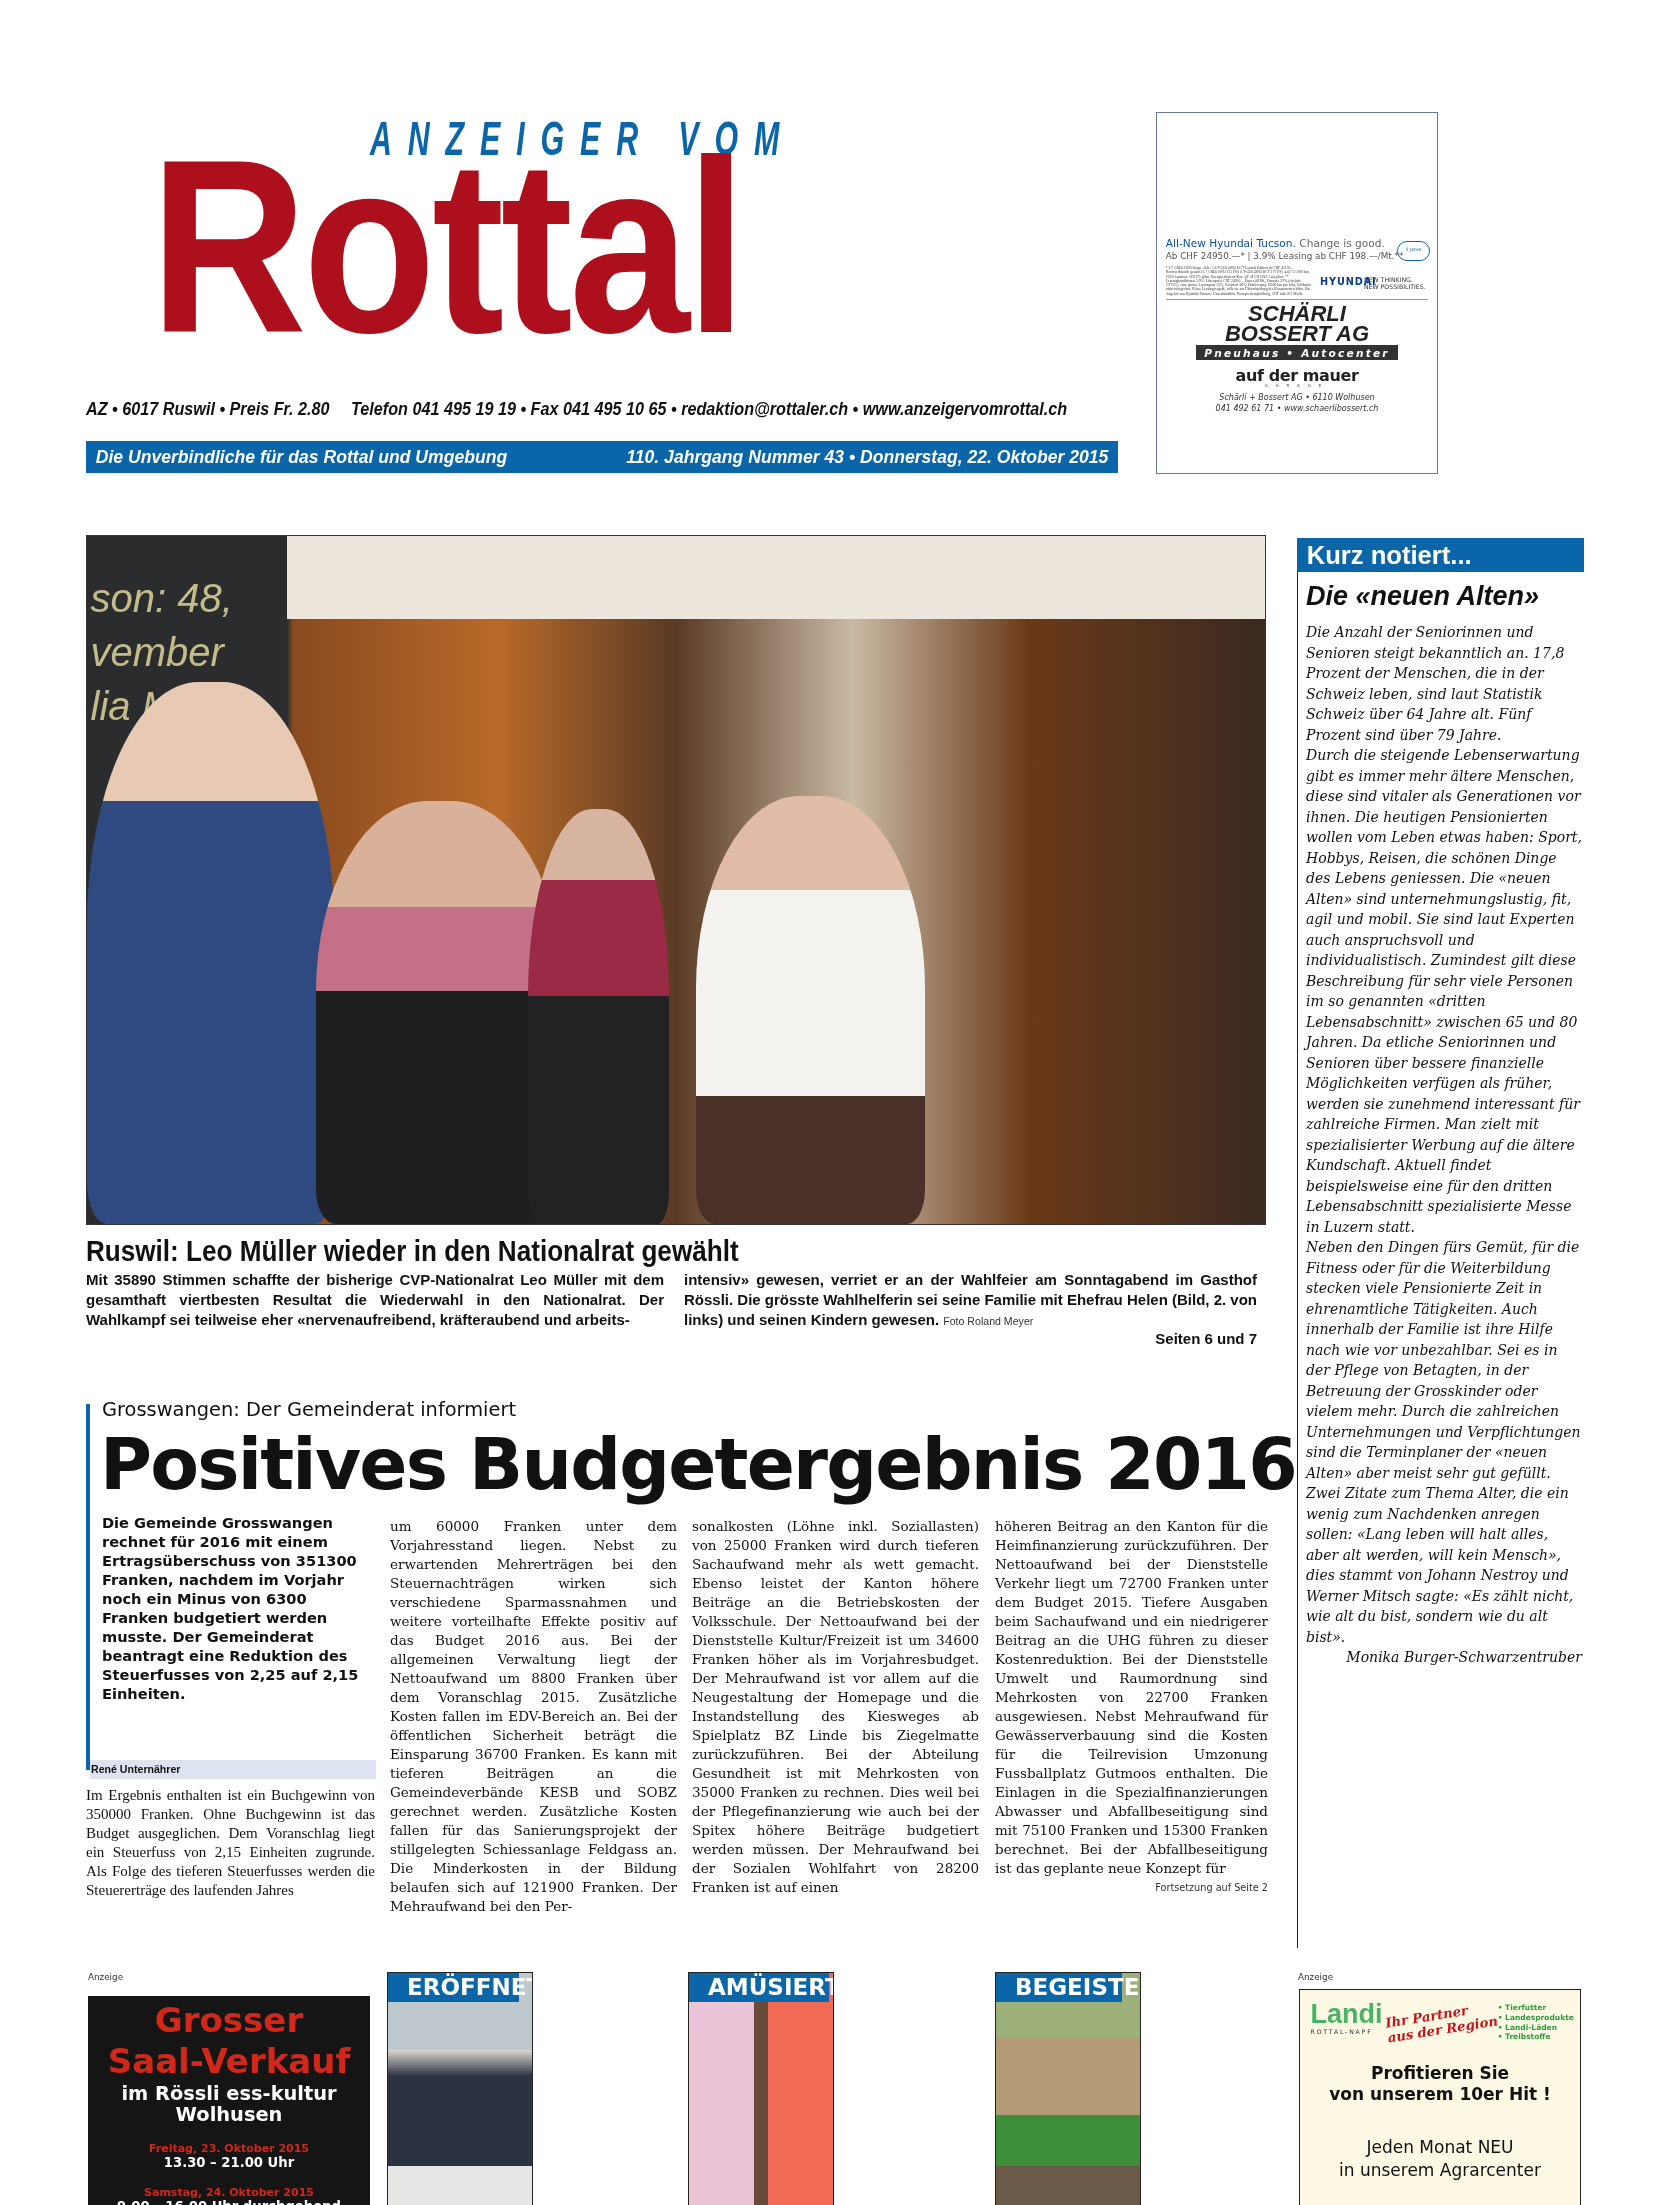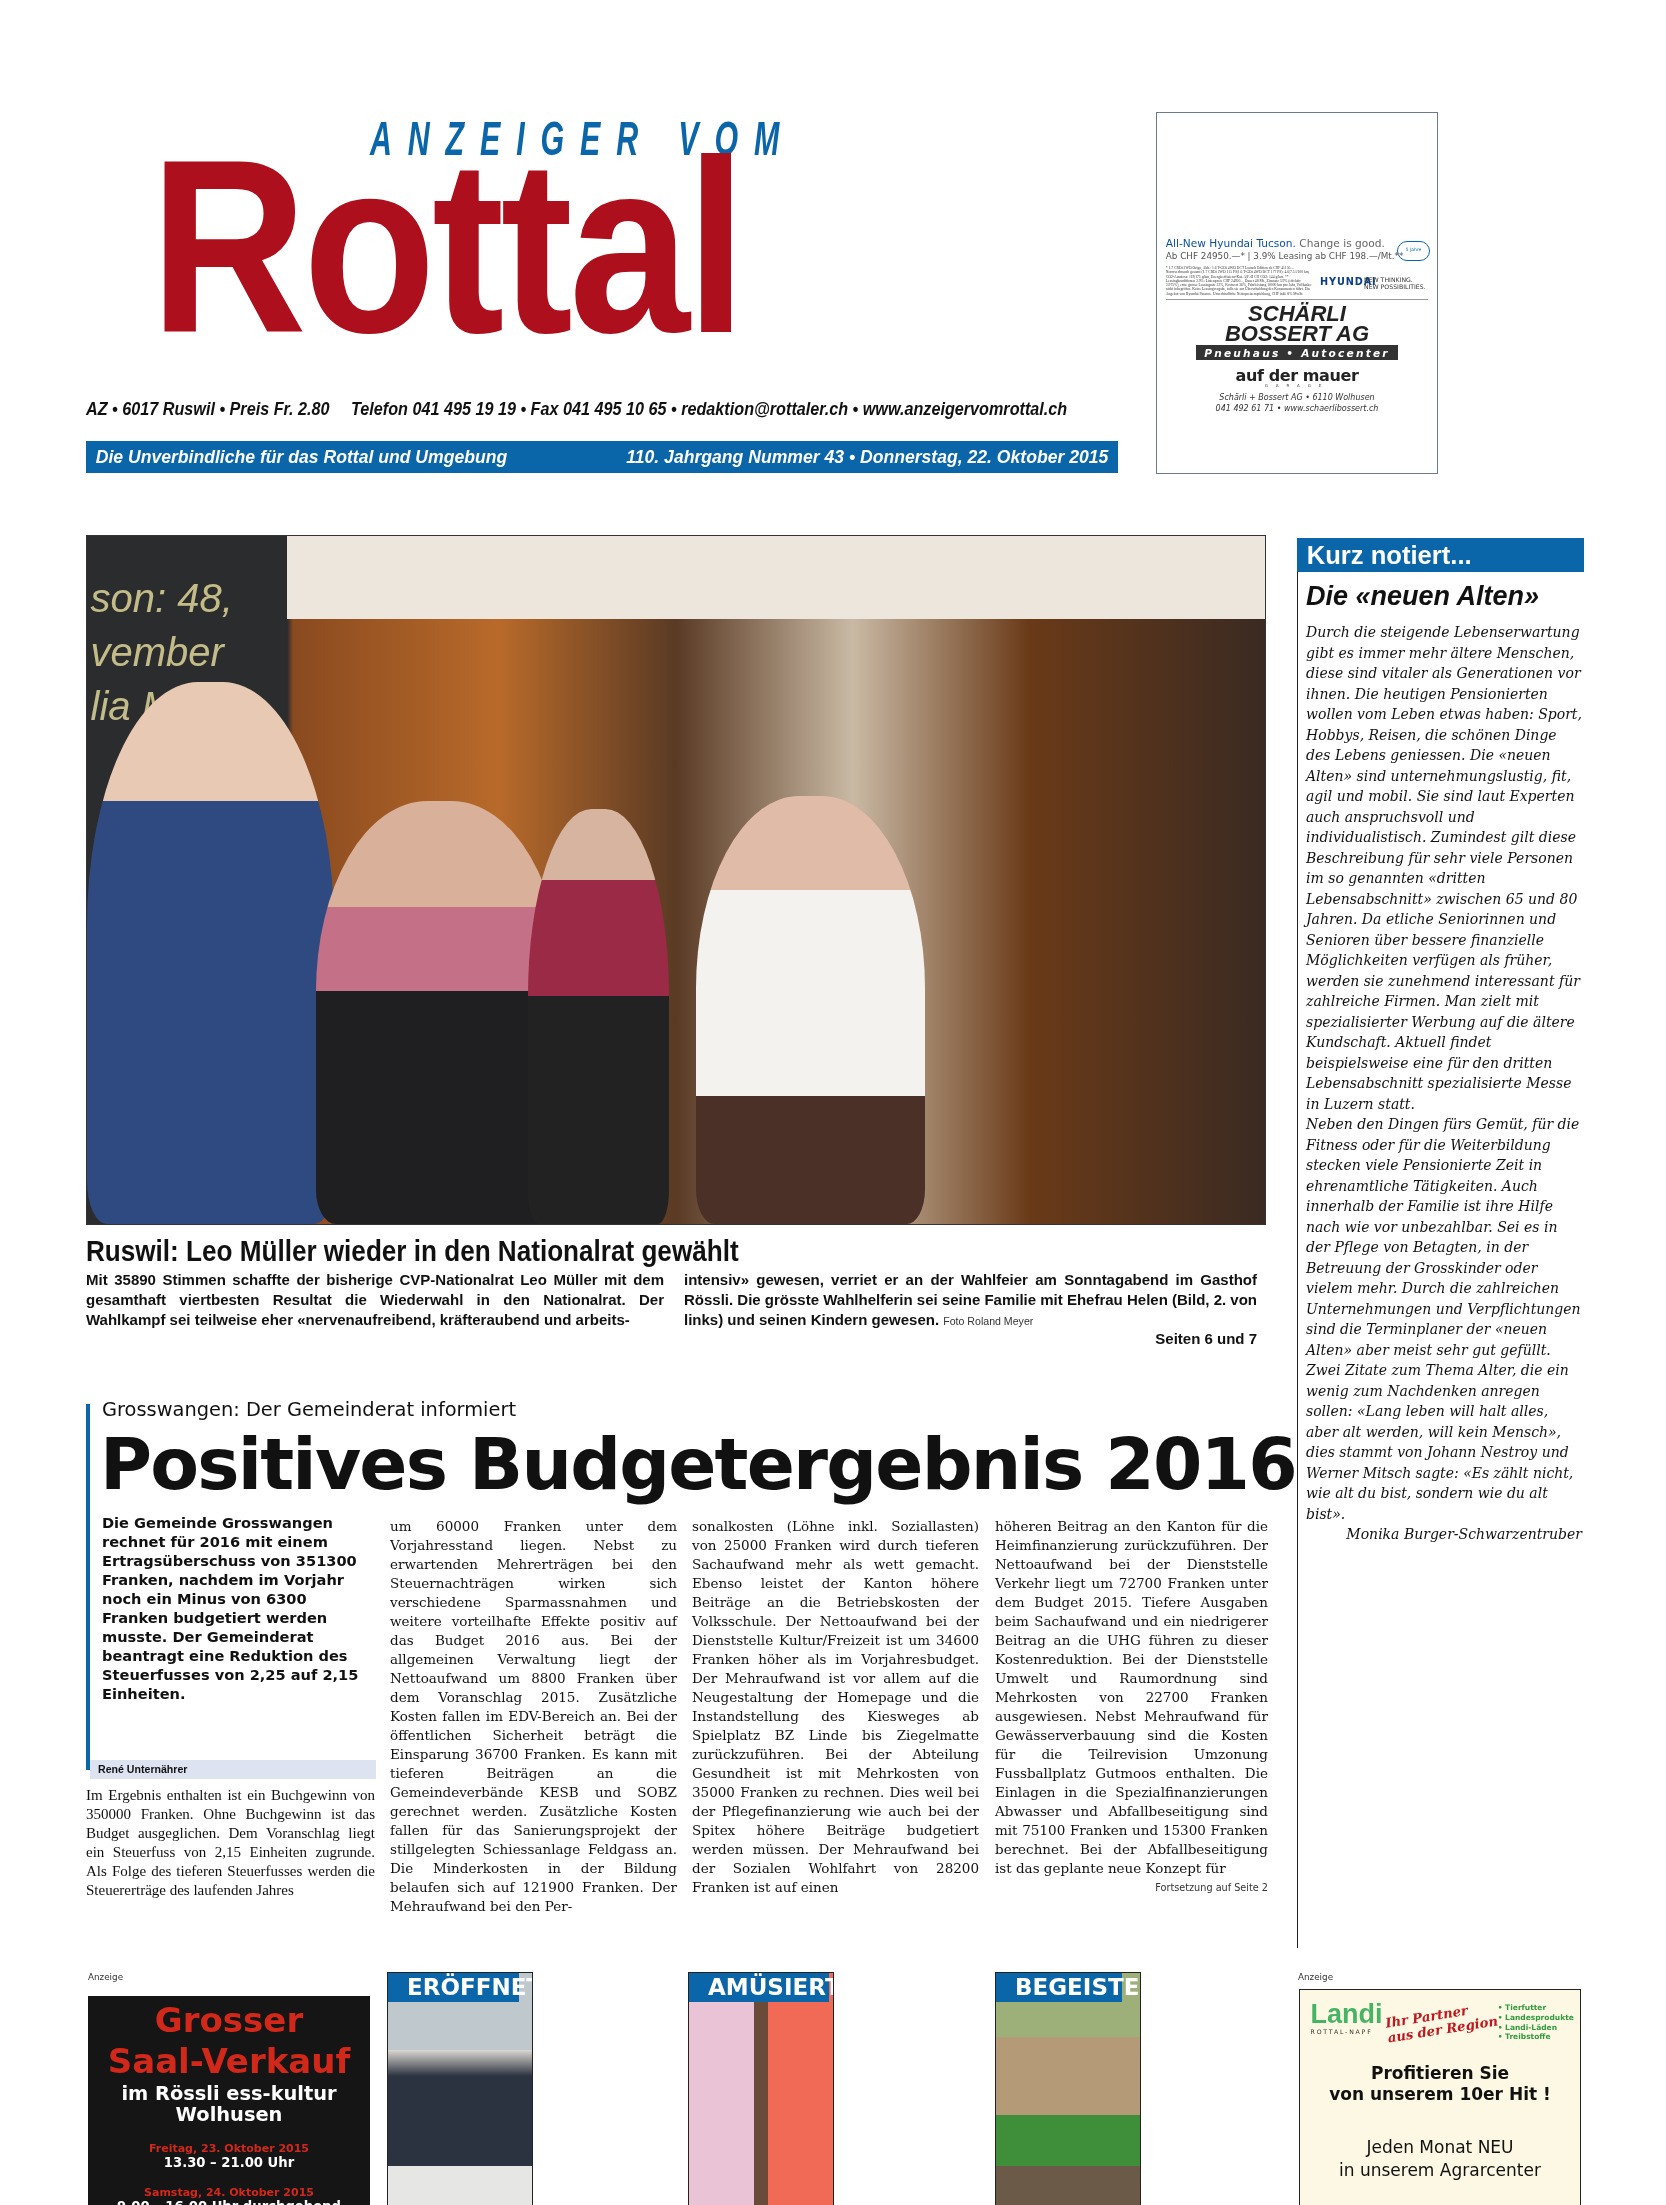--- a/index.html
+++ b/index.html
@@ -52,21 +52,21 @@
   .kurz-title{left:1306px;top:581px;font-family:"Liberation Sans",sans-serif;font-weight:bold;font-style:italic;font-size:27px;white-space:nowrap;}
   .kurz-body{left:1306px;top:622px;width:276px;font-family:"DejaVu Serif",serif;font-style:italic;font-size:14px;line-height:20.5px;}
   .kurz-body p{margin:0;}
   .kurz-author{text-align:right;}
 
   
   .art-bar{left:86px;top:1404px;width:3.5px;height:366px;background:#0a66a8;}
   .art-kicker{left:102px;top:1398px;font-family:"DejaVu Sans",sans-serif;font-size:19.4px;white-space:nowrap;}
   .art-head{left:100px;top:1429px;font-family:"DejaVu Sans",sans-serif;font-weight:bold;font-size:71px;letter-spacing:-1.8px;white-space:nowrap;line-height:1;}
   .art-lead{left:102px;top:1513px;width:273px;font-family:"DejaVu Sans",sans-serif;font-weight:bold;font-size:14.6px;line-height:19px;}
-  .art-author{left:90px;top:1760px;width:286px;height:18.5px;background:#dde3f0;font-family:"Liberation Sans",sans-serif;font-weight:bold;font-size:10.6px;line-height:18.5px;padding-left:8px;box-sizing:border-box;}
+  .art-author{left:90px;top:1760px;width:286px;height:18.5px;background:#dde3f0;font-family:"Liberation Sans",sans-serif;font-weight:bold;font-size:10.6px;line-height:18.5px;padding-left:1px;box-sizing:border-box;}
   .col{font-family:"DejaVu Serif",serif;font-size:13.5px;line-height:19px;text-align:justify;hyphens:auto;}
   .col1{left:86px;top:1786px;width:289px;font-family:"Liberation Serif",serif;font-size:15px;}
   .col2{left:390px;top:1517px;width:287px;}
   .col3{left:692px;top:1517px;width:287px;}
   .col4{left:995px;top:1517px;width:273px;}
   .cont{text-align:right;font-family:"DejaVu Sans",sans-serif;font-size:9.7px;color:#333;}
 
   
   .anzeige{font-family:"DejaVu Sans",sans-serif;font-size:8.8px;color:#333;}
   .ad-utz{left:88px;top:1996px;width:282px;height:379px;background:#151515;color:#fff;text-align:center;font-family:"DejaVu Sans",sans-serif;font-weight:bold;overflow:hidden;}
@@ -145,20 +145,21 @@
 <div class="abs caption-b" style="left:86px">Mit 35890 Stimmen schaffte der bisherige CVP-Nationalrat Leo Müller mit dem gesamthaft viertbesten Resultat die Wiederwahl in den Nationalrat. Der Wahlkampf sei teilweise eher «nervenaufreibend, kräfteraubend und arbeits-</div>
 <div class="abs caption-b" style="left:684px;width:573px;">
   <span>intensiv» gewesen, verriet er an der Wahlfeier am Sonntagabend im Gasthof Rössli. Die grösste Wahlhelferin sei seine Familie mit Ehefrau Helen (Bild, 2. von links) und seinen Kindern  gewesen. </span><span class="credit">Foto Roland Meyer</span>
   <span style="display:block;text-align:right">Seiten 6 und 7</span>
 </div>
 
 <div class="abs kurz-head">Kurz notiert...</div>
 <div class="abs kurz-rule"></div>
 <div class="abs kurz-title">Die «neuen Alten»</div>
 <div class="abs kurz-body">
+  <p>Die Anzahl der Seniorinnen und Senioren steigt bekanntlich an. 17,8 Prozent der Menschen, die in der Schweiz leben, sind laut Statistik Schweiz über 64 Jahre alt. Fünf Prozent sind über 79 Jahre.</p>
   <p>Durch die steigende Lebenserwartung gibt es immer mehr ältere Menschen, diese sind vitaler als Generationen vor ihnen. Die heutigen Pensionierten wollen vom Leben etwas haben: Sport, Hobbys, Reisen, die schönen Dinge des Lebens geniessen. Die «neuen Alten» sind unternehmungslustig, fit, agil und mobil. Sie sind laut Experten auch anspruchsvoll und individualistisch. Zumindest gilt diese Beschreibung für sehr viele Personen im so genannten «dritten Lebensabschnitt» zwischen 65 und 80 Jahren. Da etliche Seniorinnen und Senioren über bessere finanzielle Möglichkeiten verfügen als früher, werden sie zunehmend interessant für zahlreiche Firmen. Man zielt mit spezialisierter Werbung auf die ältere Kundschaft. Aktuell findet beispielsweise eine für den dritten Lebensabschnitt spezialisierte Messe in Luzern statt.</p>
   <p>Neben den Dingen fürs Gemüt, für die Fitness oder für die Weiterbildung stecken viele Pensionierte Zeit in ehrenamtliche Tätigkeiten. Auch innerhalb der Familie ist ihre Hilfe nach wie vor unbezahlbar. Sei es in der Pflege von Betagten, in der Betreuung der Grosskinder oder vielem mehr. Durch die zahlreichen Unternehmungen und Verpflichtungen sind die Terminplaner der «neuen Alten» aber meist sehr gut gefüllt.</p>
   <p>Zwei Zitate zum Thema Alter, die ein wenig zum Nachdenken anregen sollen: «Lang leben will halt alles, aber alt werden, will kein Mensch», dies stammt von Johann Nestroy und Werner Mitsch sagte: «Es zählt nicht, wie alt du bist, sondern wie du alt bist».</p>
   <p class="kurz-author">Monika Burger-Schwarzentruber</p>
 </div>
 
 <div class="abs art-bar"></div>
 <div class="abs art-kicker">Grosswangen: Der Gemeinderat informiert</div>
 <div class="abs art-head">Positives Budgetergebnis 2016</div>
 <div class="abs art-lead">Die Gemeinde Grosswangen rechnet für 2016 mit einem Ertragsüberschuss von 351300 Franken, nachdem im Vorjahr noch ein Minus von 6300 Franken budgetiert werden musste. Der Gemeinderat beantragt eine Reduktion des Steuerfusses von 2,25 auf 2,15 Einheiten.</div>

